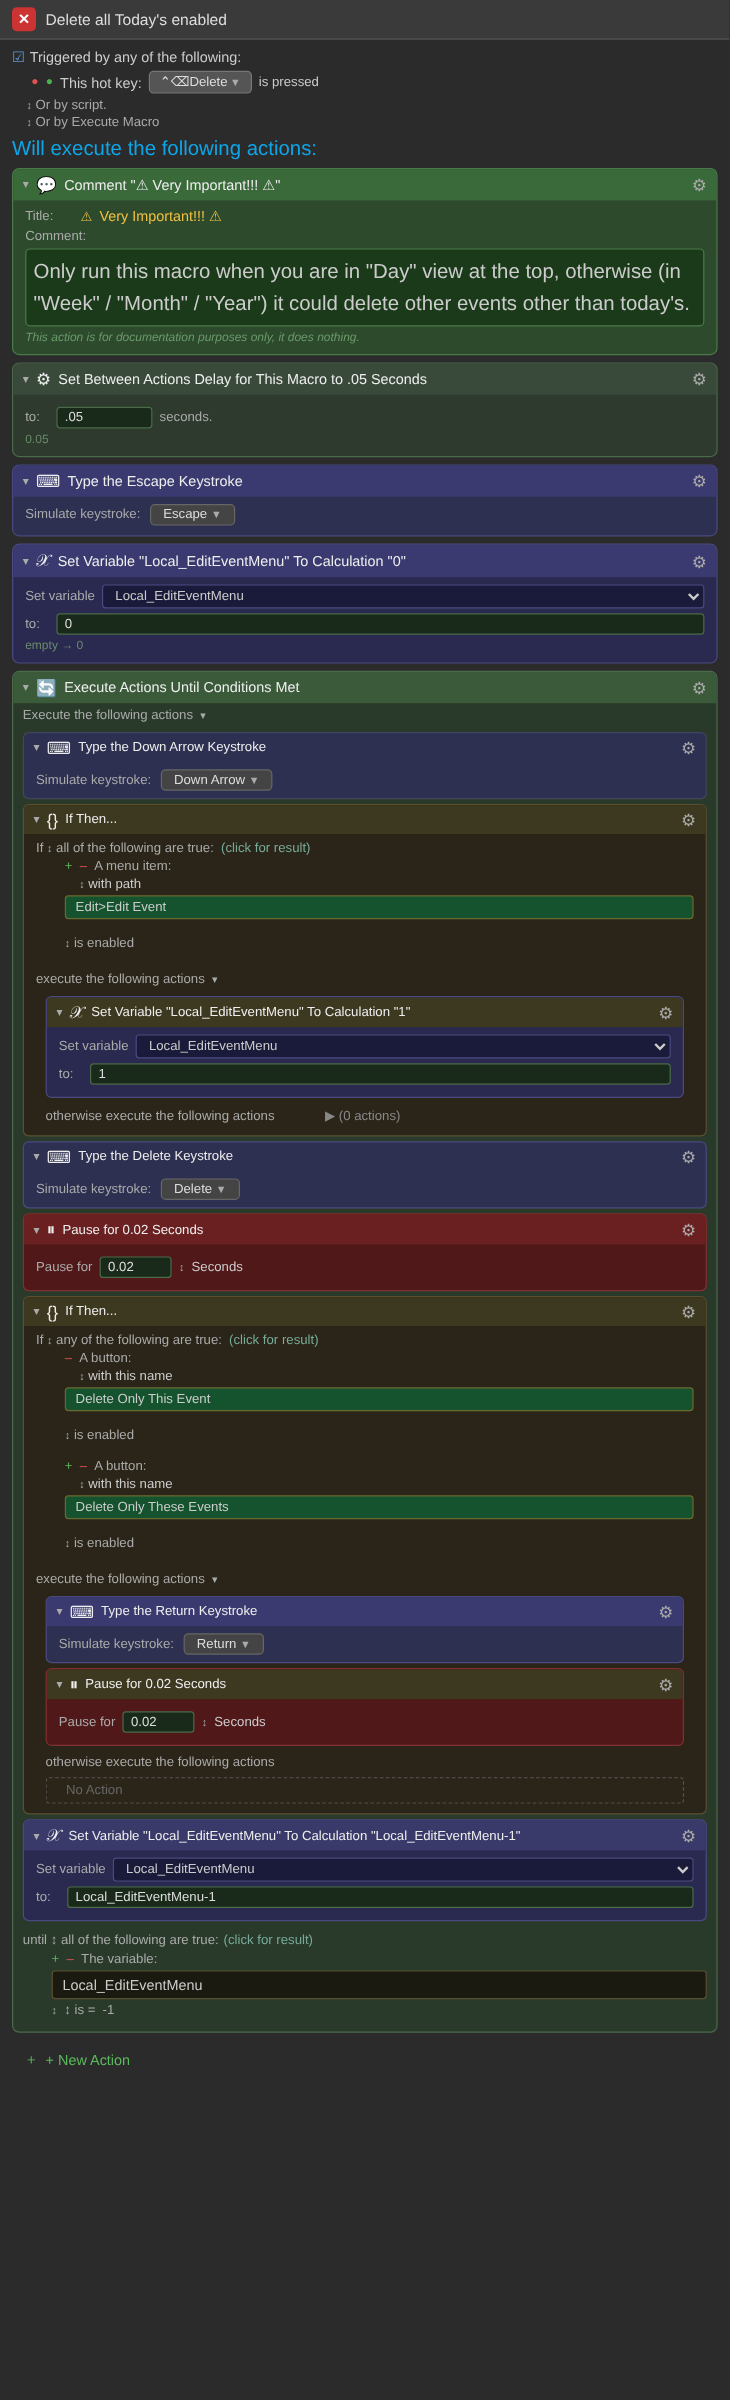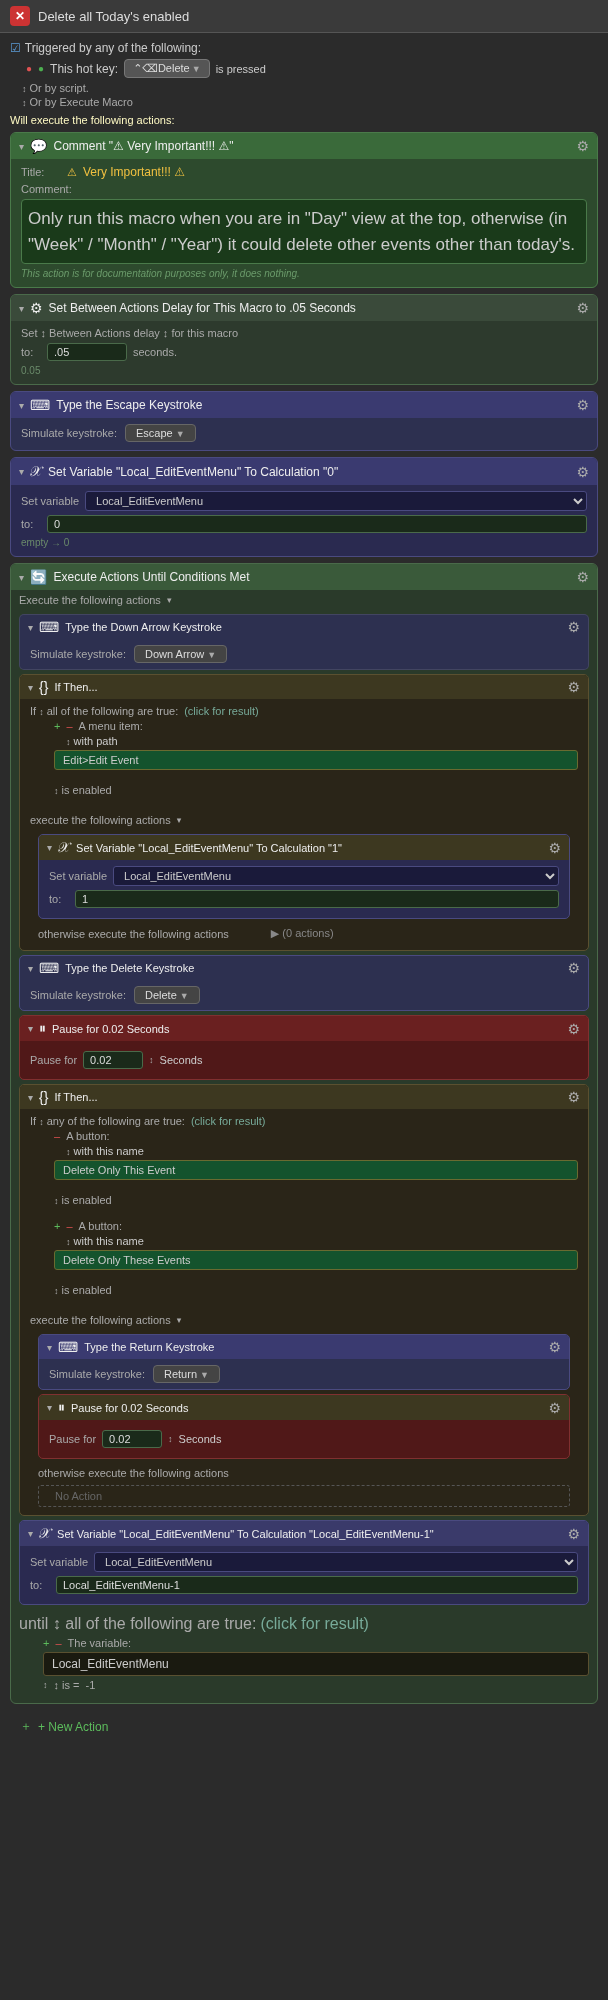--- a/index.html
+++ b/index.html
@@ -41,21 +41,21 @@
     .red-circle { color: #e05252; font-size: 10px; }
     .green-circle { color: #4caf50; font-size: 10px; }
     .hotkey-badge {
       background: #555; border: 1px solid #777; border-radius: 4px;
       padding: 2px 8px; color: #ddd; font-size: 11px;
       display: flex; align-items: center; gap: 2px;
     }
     .is-pressed { color: #ccc; font-size: 11px; }
     .sub-triggers { margin-left: 8px; color: #aaa; font-size: 11px; }
     .sub-triggers div { margin: 2px 0; }
-    .will-execute { color: #fef9c3; font-size: 11px; margin: 6px 0; }
+    .will-execute { color: #0ea5e9; font-size: 17px; margin: 6px 0; }
 
     
     .action-block {
       border-radius: 6px;
       margin-bottom: 6px;
       overflow: hidden;
       border: 1px solid rgba(255,255,255,0.1);
     }
 
     .action-header {
@@ -174,21 +174,21 @@
     .add-action-bar {
       display: flex; align-items: center; gap: 6px;
       padding: 8px 10px; color: #5cbb5c; font-size: 12px; cursor: pointer;
     }
 
     .dropdown-arrow { color: #aaa; font-size: 9px; }
     .up-down-arrows { color: #aaa; font-size: 9px; }
 
     
     .until-section { padding: 6px 8px; }
-    .until-label { color: #aaa; font-size: 16px; margin-bottom: 4px; display: flex; align-items: center; gap: 4px; }
+    .until-label { color: #aaa; font-size: 11px; margin-bottom: 4px; display: flex; align-items: center; gap: 4px; }
     .variable-box {
       background: #1a1a10; border: 1px solid #5a5030; border-radius: 3px;
       padding: 4px 8px; color: #ccc; font-size: 12px; margin: 3px 0; font-weight: 500;
     }
     .is-equals-row { display: flex; align-items: center; gap: 6px; color: #aaa; font-size: 11px; }
 
     .indent { margin-left: 12px; }
     .deep-indent { margin-left: 24px; }
   </style>
 </head>
@@ -253,23 +253,20 @@
   <div class="action-block delay-block">
     <div class="action-header">
       <div class="action-header-left">
         <span class="chevron">▾</span>
         <span class="action-icon">⚙</span>
         <span>Set Between Actions Delay for This Macro to .05 Seconds</span>
       </div>
       <span class="gear-icon">⚙</span>
     </div>
     <div class="action-body">
-      <div class="row-controls">
-        <span>Set ↕ Between Actions delay ↕ for this macro</span>
-      </div>
       <div class="to-row">
         <span class="to-label">to:</span>
         <input class="input-box" value=".05" style="max-width: 80px;">
         <span class="seconds-label">seconds.</span>
       </div>
       <div class="calc-hint">0.05</div>
     </div>
   </div>
 
   <div class="action-block keystroke-block">

